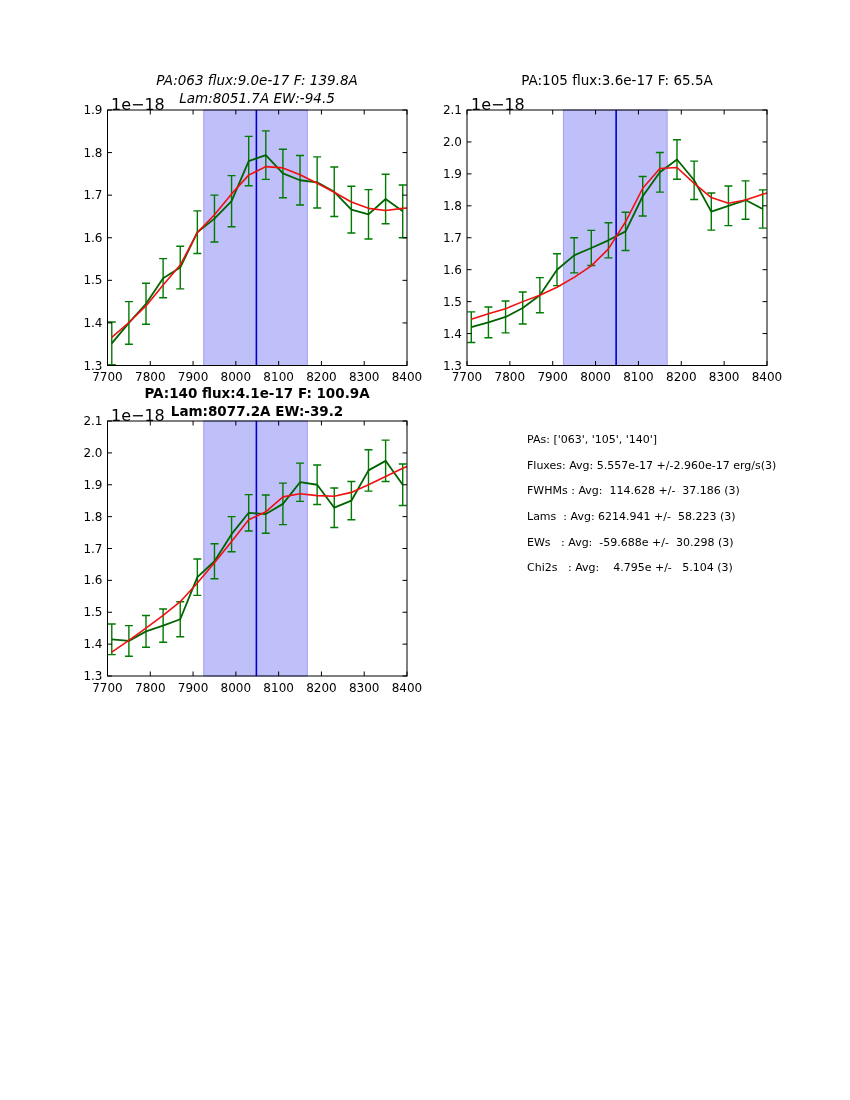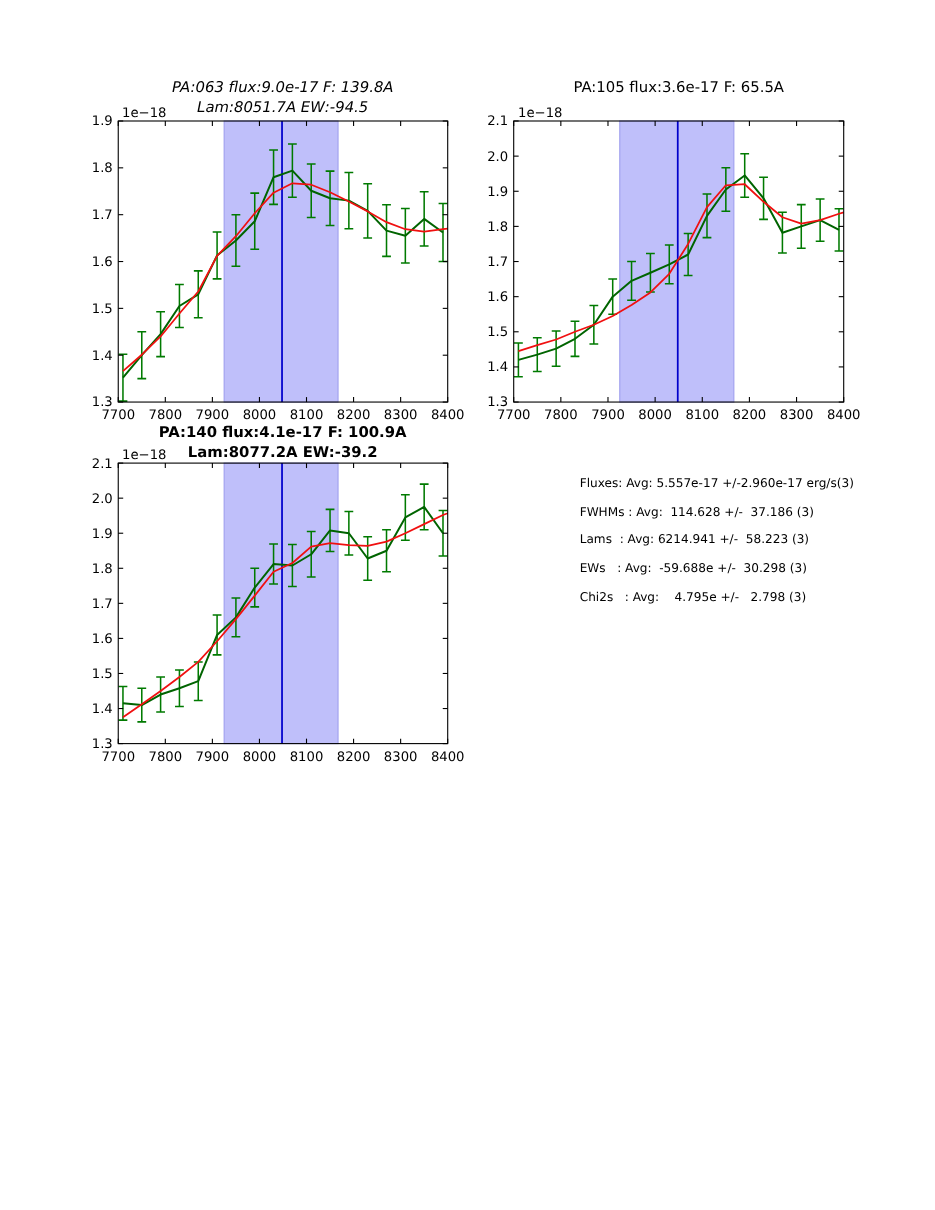--- a/index.html
+++ b/index.html
@@ -4,21 +4,21 @@
 <style>
   html,body{margin:0;padding:0;background:#fff;}
   #figure{position:relative;width:850px;height:1100px;background:#ffffff;overflow:hidden;
           font-family:"DejaVu Sans","Liberation Sans",sans-serif;color:#000;}
   #plots-canvas{position:absolute;left:0;top:0;}
   svg text{font-family:"DejaVu Sans","Liberation Sans",sans-serif;fill:#000;}
   .plot-title{position:absolute;text-align:center;font-size:13.5px;line-height:18px;white-space:nowrap;}
   .t0{left:107px;top:71px;width:300px;font-style:italic;}
   .t1{left:467px;top:71px;width:300px;}
   .t2{left:107px;top:384px;width:300px;font-weight:bold;}
-  .offset-label{position:absolute;font-size:12px;}
+  .offset-label{position:absolute;font-size:16px;}
   .o0{left:111px;top:95px;}
   .o1{left:471px;top:95px;}
   .o2{left:111px;top:406px;}
   .stats{position:absolute;left:527px;top:427px;font-size:11px;}
   .stats-line{white-space:pre;line-height:25.7px;height:25.7px;}
 </style>
 </head>
 <body>
 
 <div id="figure">
@@ -212,19 +212,20 @@
   <div class="plot-title t2">
     <div>PA:140 flux:4.1e-17 F: 100.9A</div>
     <div>Lam:8077.2A EW:-39.2</div>
   </div>
 
   <div class="offset-label o0">1e−18</div>
   <div class="offset-label o1">1e−18</div>
   <div class="offset-label o2">1e−18</div>
 
   <div class="stats">
+    <div class="stats-line">PAs: ['063', '105', '140']</div>
     <div class="stats-line">Fluxes: Avg: 5.557e-17 +/-2.960e-17 erg/s(3)</div>
     <div class="stats-line">FWHMs : Avg:  114.628 +/-  37.186 (3)</div>
     <div class="stats-line">Lams  : Avg: 6214.941 +/-  58.223 (3)</div>
     <div class="stats-line">EWs   : Avg:  -59.688e +/-  30.298 (3)</div>
-    <div class="stats-line">Chi2s   : Avg:    4.795e +/-   2.798 (3)</div>
+    <div class="stats-line">Chi2s   : Avg:    4.795e +/-   5.104 (3)</div>
   </div>
 </div>
 
 </body></html>

